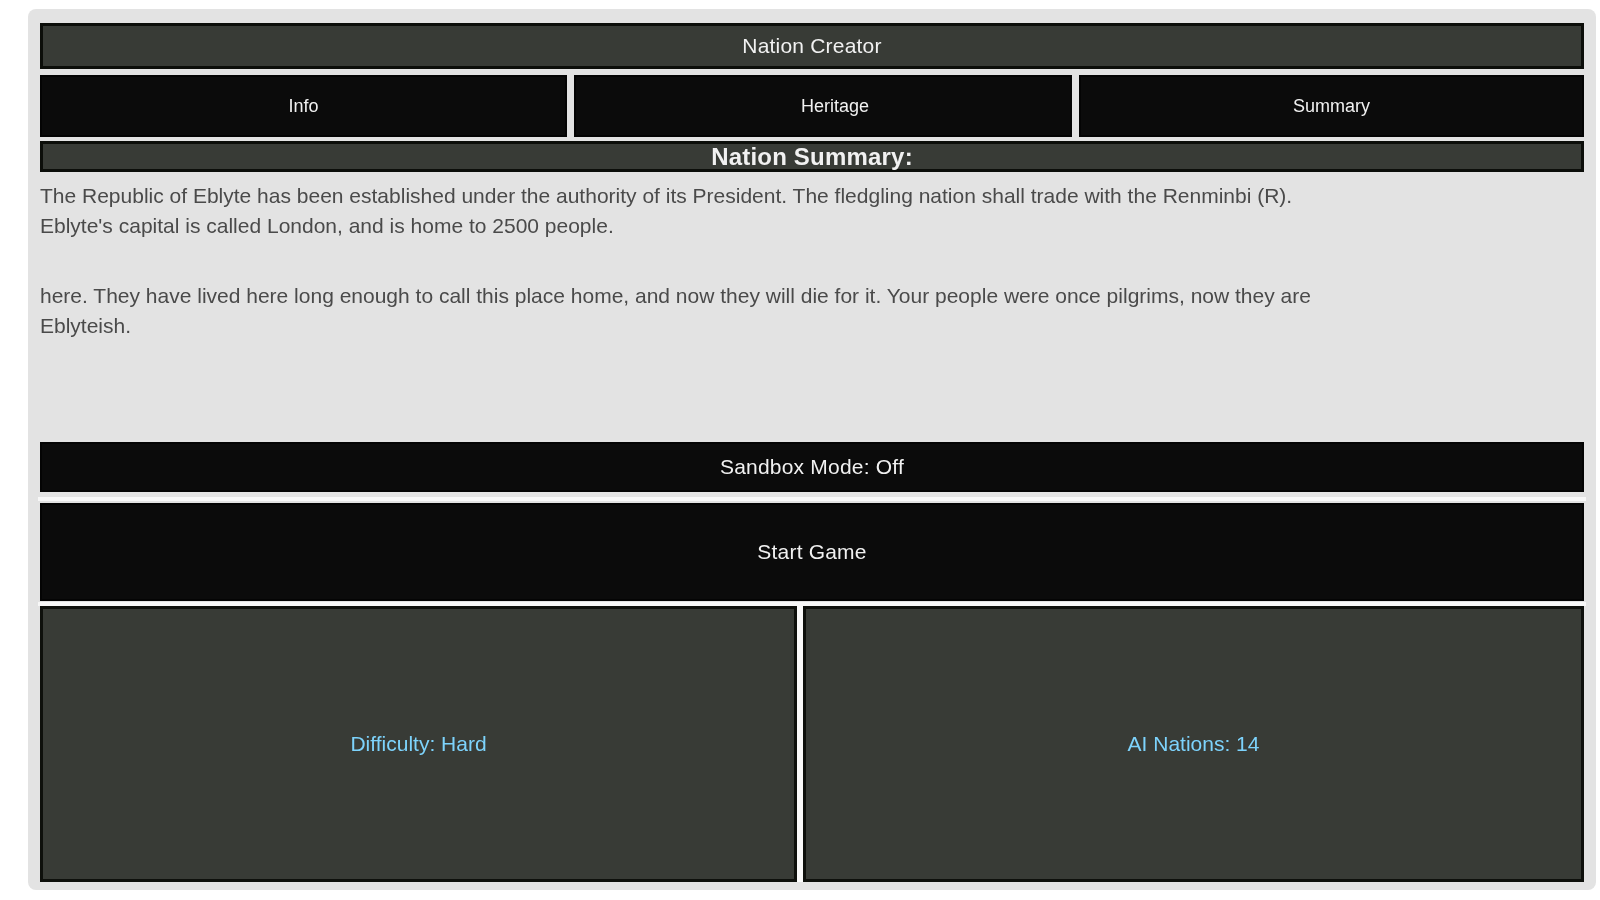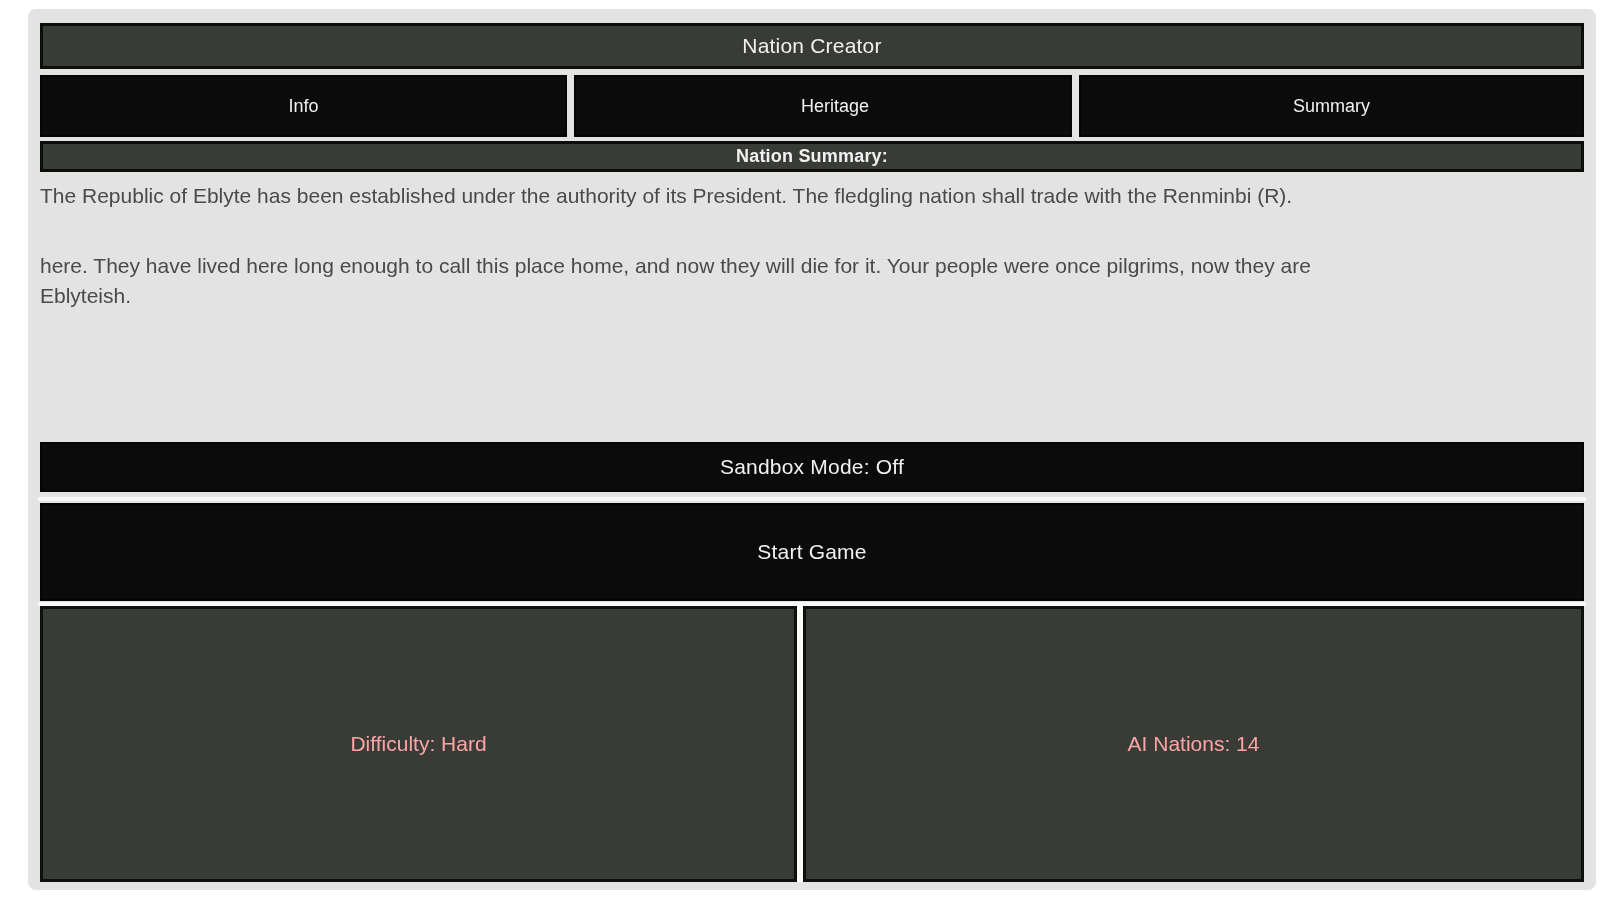--- a/index.html
+++ b/index.html
@@ -54,21 +54,21 @@
     display: flex;
     align-items: center;
     justify-content: center;
     color: #f1f1f1;
     font-size: 18px;
     cursor: pointer;
   }
   .tab-info     { flex: 0 0 527px; }
   .tab-heritage { flex: 0 0 498px; padding-left: 24px; }
   .tab-summary  { flex: 1; }
-  .summary-header { left: 12px; top: 132px; width: 1544px; height: 31px; font-weight: bold; font-size: 18px; }
+  .summary-header { left: 12px; top: 132px; width: 1544px; height: 31px; font-weight: bold; font-size: 24px; }
   .summary-text {
     position: absolute;
     left: 12px; top: 172px;
     width: 1532px;
     color: #4a4a4a;
     font-size: 21px;
     line-height: 30px;
   }
   .para-gap { height: 40px; }
   .sandbox-bar  { left: 12px; top: 433px; width: 1544px; height: 50px; cursor: pointer; }
@@ -90,21 +90,21 @@
     gap: 6px;
     background: #fafafa;
   }
   .panel {
     box-sizing: border-box;
     background: #383b36;
     border: 3px solid #0e100c;
     display: flex;
     align-items: center;
     justify-content: center;
-    color: #fca5a5;
+    color: #7dd3fc;
     font-size: 21px;
     cursor: pointer;
   }
   .panel-difficulty { flex: 0 0 757px; }
   .panel-ai         { flex: 1; }
 </style>
 </head>
 <body>
 
 <div class="screen">
@@ -114,20 +114,21 @@
   <div class="tabs-row">
     <div class="tab tab-info">Info</div>
     <div class="tab tab-heritage">Heritage</div>
     <div class="tab tab-summary">Summary</div>
   </div>
 
   <div class="bar bar-dark summary-header">Nation Summary:</div>
 
   <div class="summary-text">
     <div>The Republic of Eblyte has been established under the authority of its President. The fledgling nation shall trade with the Renminbi (R).</div>
+    <div>Eblyte's capital is called London, and is home to 2500 people.</div>
     <div class="para-gap"></div>
     <div>here. They have lived here long enough to call this place home, and now they will die for it. Your people were once pilgrims, now they are</div>
     <div>Eblyteish.</div>
   </div>
 
   <div class="bar bar-black sandbox-bar">Sandbox Mode: Off</div>
 
   <div class="hl-line hl-1"></div>
 
   <div class="bar bar-black start-button">Start Game</div>

